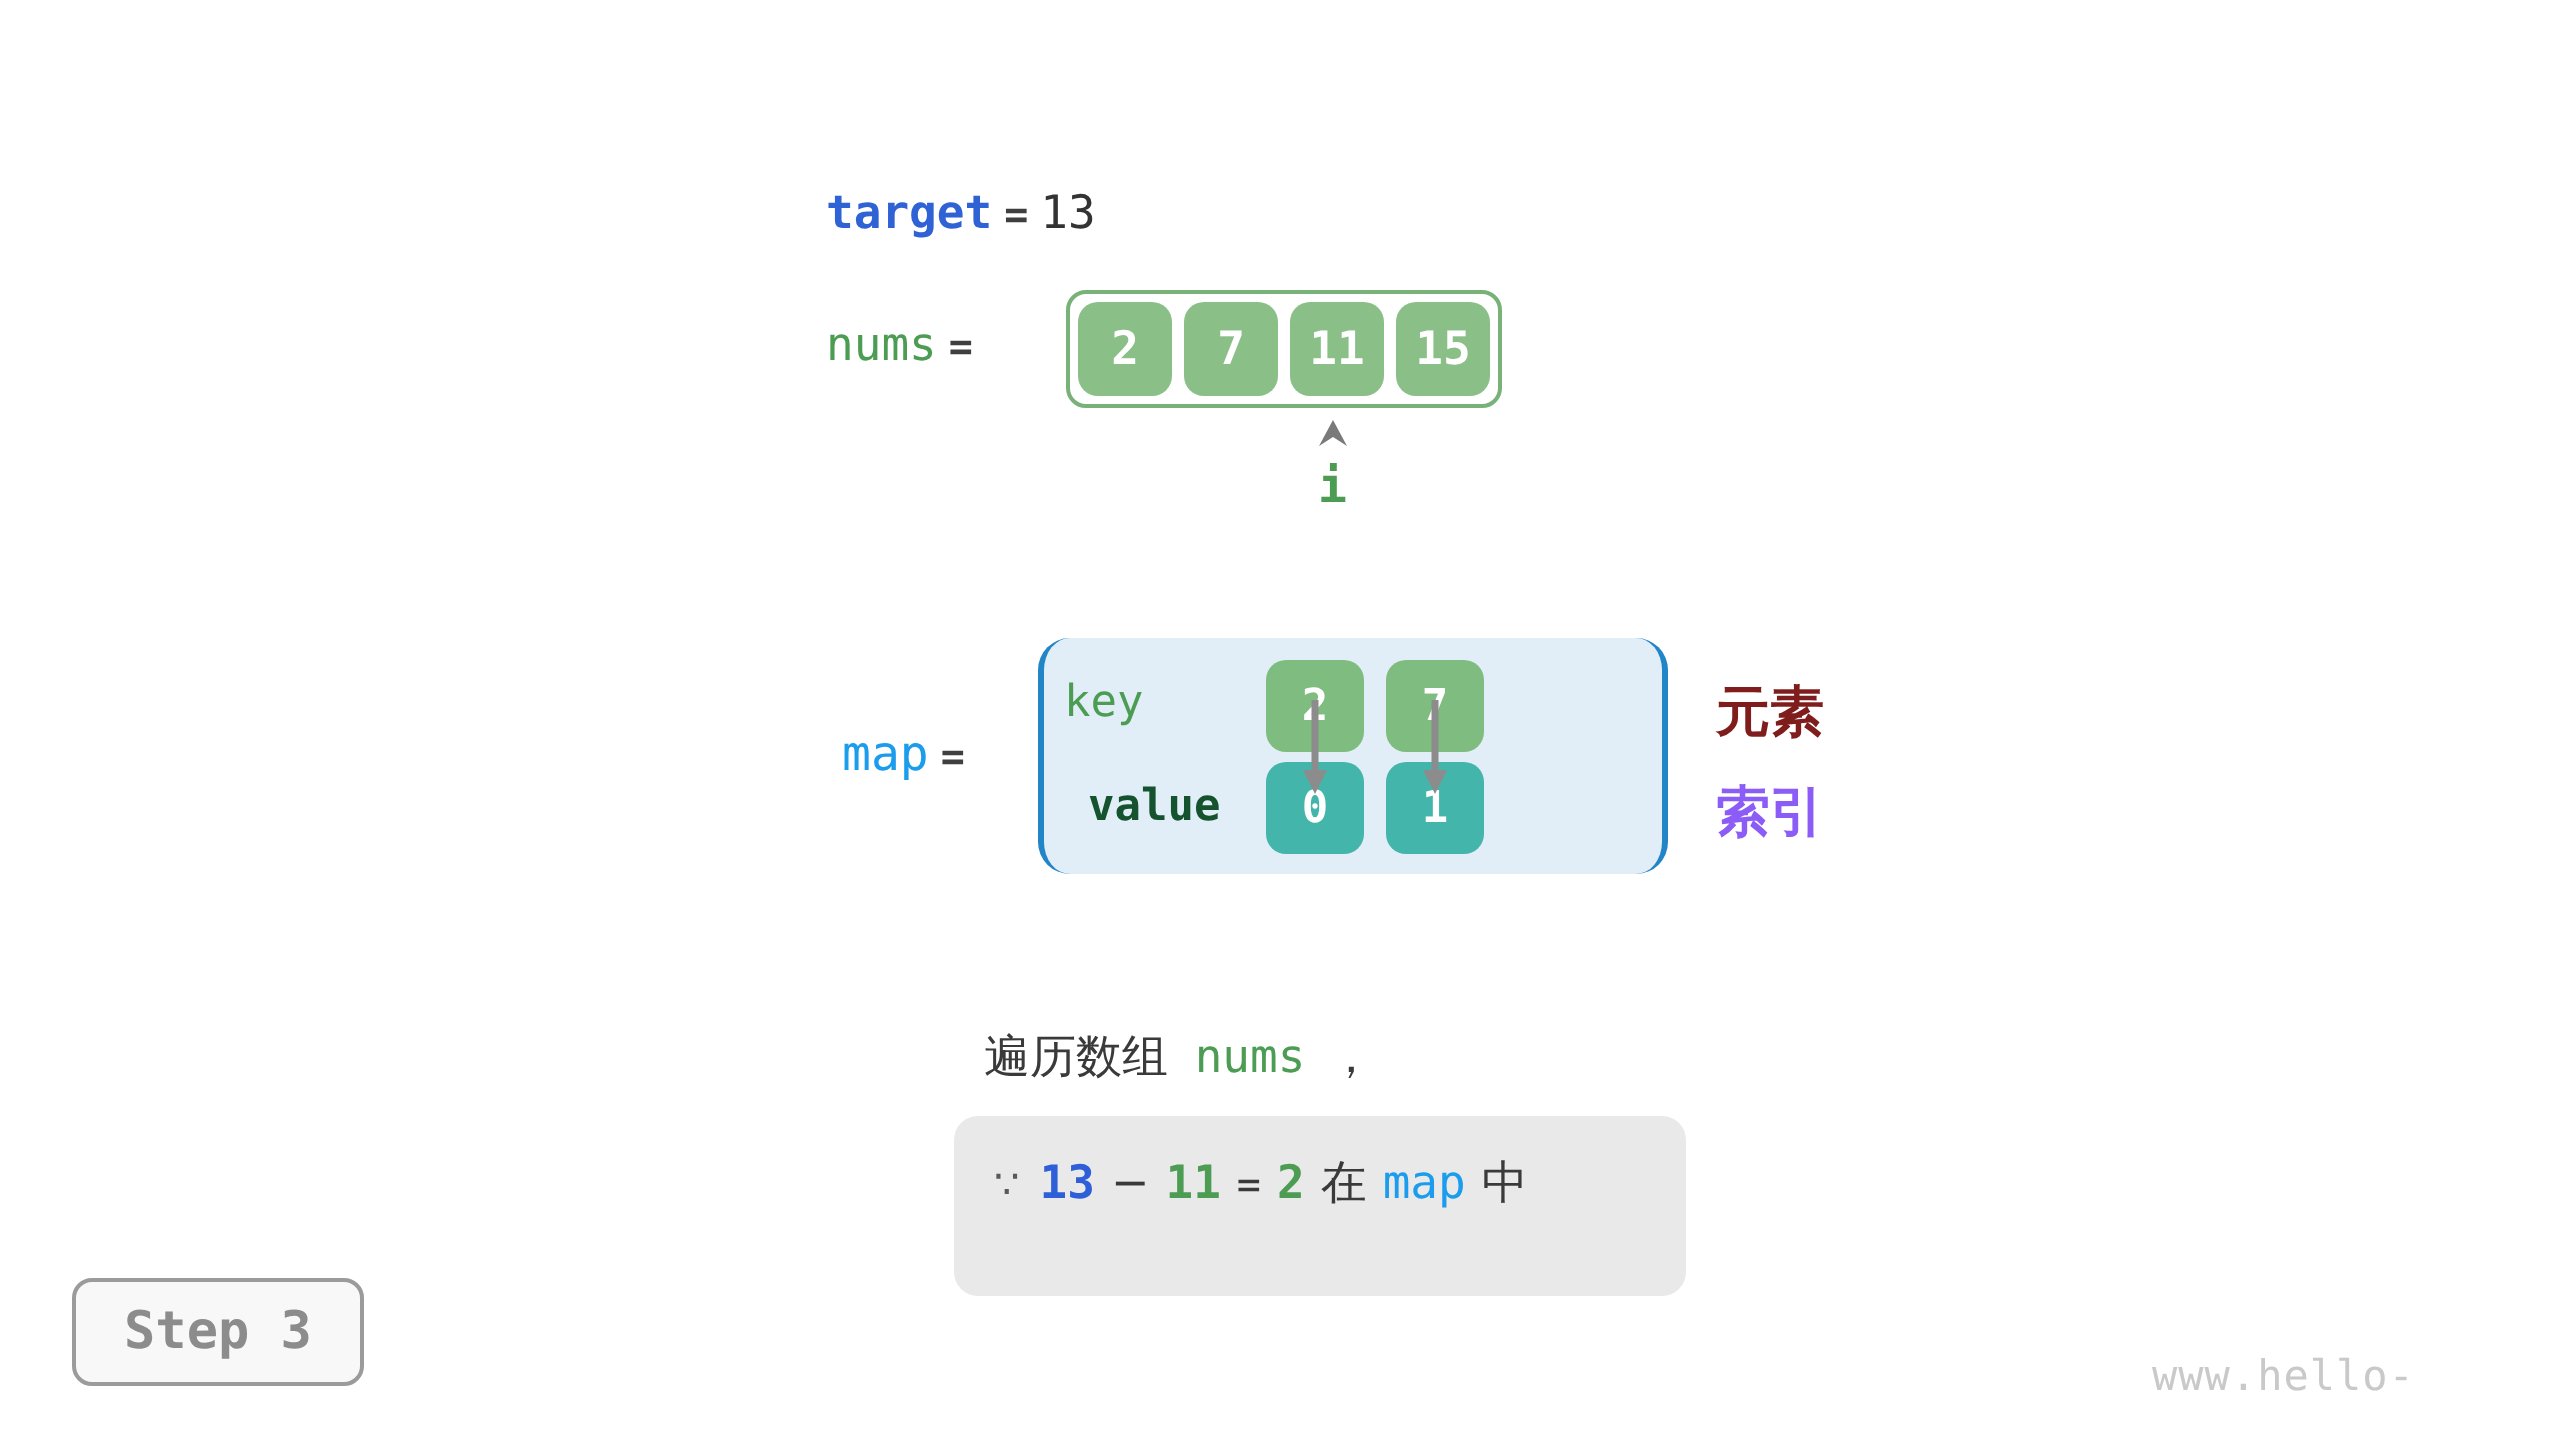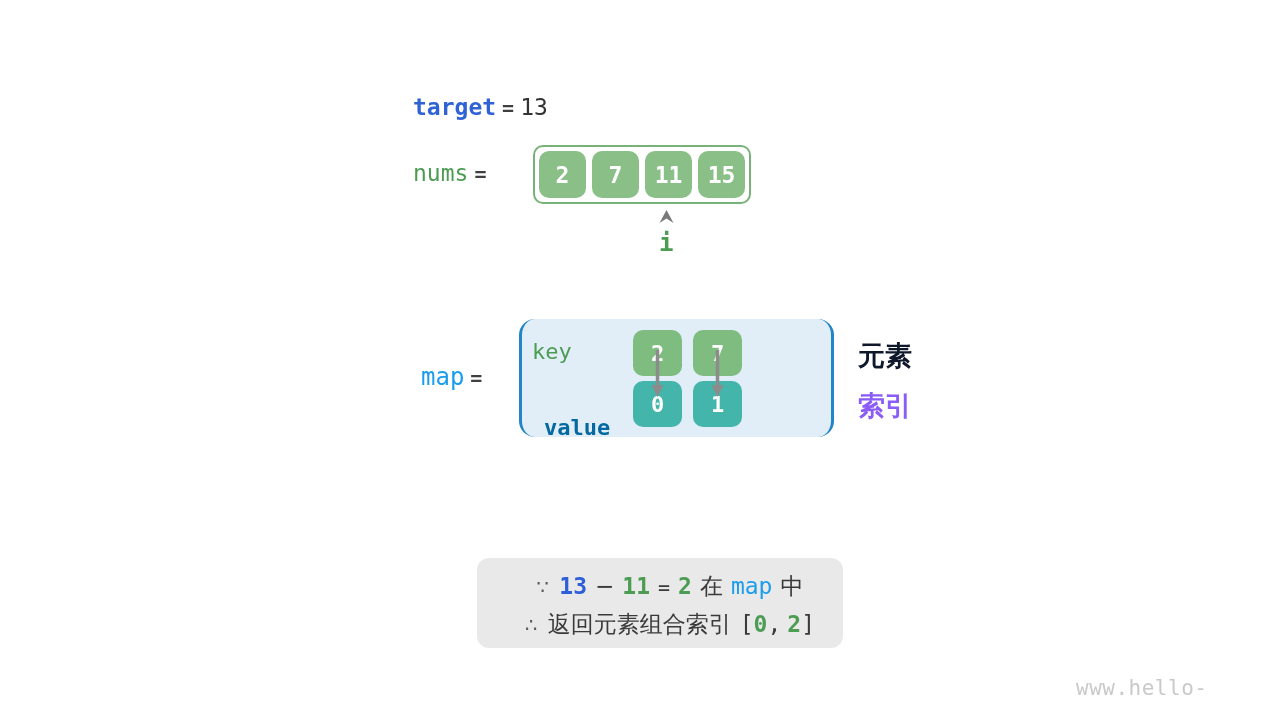--- a/index.html
+++ b/index.html
@@ -13,21 +13,21 @@
     color: #3a3a3a;
   }
   .abs { position: absolute; }
   .mono { font-family: "DejaVu Sans Mono", "Liberation Mono", monospace; }
 
   
   .var-row { font-size: 23px; white-space: nowrap; }
   .kw-blue  { color: #2f62d5; font-weight: bold; }
   .kw-skyblue { color: #1b9ced; font-weight: normal; }
   .kw-green { color: #4c9d53; font-weight: normal; }
-  .kw-teal  { color: #0369a1; font-weight: bold; margin-top: 24px; }
+  .kw-teal  { color: #14532d; font-weight: bold; }
   .eq { color: #3f3f3f; font-size: 20px; font-weight: bold; padding: 0 6px; }
   .plain-val { color: #333; font-size: 23px; }
 
   
   .array-box {
     left: 533px; top: 145px; width: 218px; height: 59px;
     border: 2px solid #79b279; border-radius: 10px; background: #fff;
     box-sizing: border-box; display: flex; align-items: center;
     justify-content: space-between; padding: 0 4px;
   }
@@ -54,21 +54,21 @@
   .row-label { font-size: 22px; }
   .cjk-label { font-size: 27px; font-weight: bold; }
 
   
   .caption-row { left: 492px; top: 513px; font-size: 23px; white-space: nowrap; }
   .conclusion-box {
     left: 477px; top: 558px; width: 366px; height: 90px;
     background: #e9e9e9; border-radius: 12px; box-sizing: border-box;
     padding: 11px 0 0 20px; font-size: 23px;
   }
-  .concl-line { height: 38px; line-height: 34px; white-space: nowrap; text-align: center; }
+  .concl-line { height: 38px; line-height: 46px; white-space: nowrap; }
   .sym { color: #5a5a5a; font-size: 20px; margin-right: 10px; }
   .dark { color: #3a3a3a; }
   .num-blue { color: #2e5fd8; font-weight: bold; }
   .num-green { color: #4c9d53; font-weight: bold; }
 
   
   .step-box {
     left: 36px; top: 639px; width: 146px; height: 54px;
     border: 2px solid #9b9b9b; border-radius: 10px; background: #f8f8f8;
     box-sizing: border-box; display: flex; align-items: center; justify-content: center;
@@ -120,29 +120,34 @@
 
   <svg class="abs" style="left:651px; top:350px;" width="13" height="47" viewBox="0 0 13 47">
     <line x1="6.5" y1="0" x2="6.5" y2="37" stroke="#8c8c8c" stroke-width="3.5"></line>
     <path d="M0.5 35 L12.5 35 L6.5 47 Z" fill="#8c8c8c"></path>
   </svg>
   <svg class="abs" style="left:711px; top:350px;" width="13" height="47" viewBox="0 0 13 47">
     <line x1="6.5" y1="0" x2="6.5" y2="37" stroke="#8c8c8c" stroke-width="3.5"></line>
     <path d="M0.5 35 L12.5 35 L6.5 47 Z" fill="#8c8c8c"></path>
   </svg>
 
-  <div class="abs cjk-label" style="left:858px; top:338px; color:#0f172a;">元素</div>
+  <div class="abs cjk-label" style="left:858px; top:338px; color:#7f1d1d;">元素</div>
   <div class="abs cjk-label" style="left:858px; top:388px; color:#8b5cf6;">索引</div>
 
+  <div class="abs caption-row">
+    <span class="dark">遍历数组</span>
+    <span class="kw-green mono" style="margin-left:6px;">nums</span>
+    <span class="dark" style="margin-left:4px;">，</span>
+  </div>
 
   <div class="abs conclusion-box">
     <div class="concl-line">
       <span class="sym">∵</span><span class="num-blue mono">13</span><span class="dark" style="margin:0 8px;">−</span><span class="num-green mono">11</span><span class="dark mono" style="margin:0 8px; font-size:20px;">=</span><span class="num-green mono">2</span><span class="dark" style="margin:0 8px;">在</span><span class="kw-skyblue mono">map</span><span class="dark" style="margin-left:8px;">中</span>
     </div>
-    <div class="concl-line">
-      <span class="sym">∴</span><span class="dark">返回元素组合索引</span><span class="dark mono" style="margin-left:8px;">[</span><span class="num-green mono">0</span><span class="dark mono">,</span><span class="num-green mono" style="margin-left:6px;">2</span><span class="dark mono">]</span>
-    </div>
   </div>
 
+  <div class="abs step-box mono">
+    <span>Step 3</span>
+  </div>
 
   <div class="abs watermark mono">www.hello-algo.com</div>
 
 </div>
 
 </body></html>

